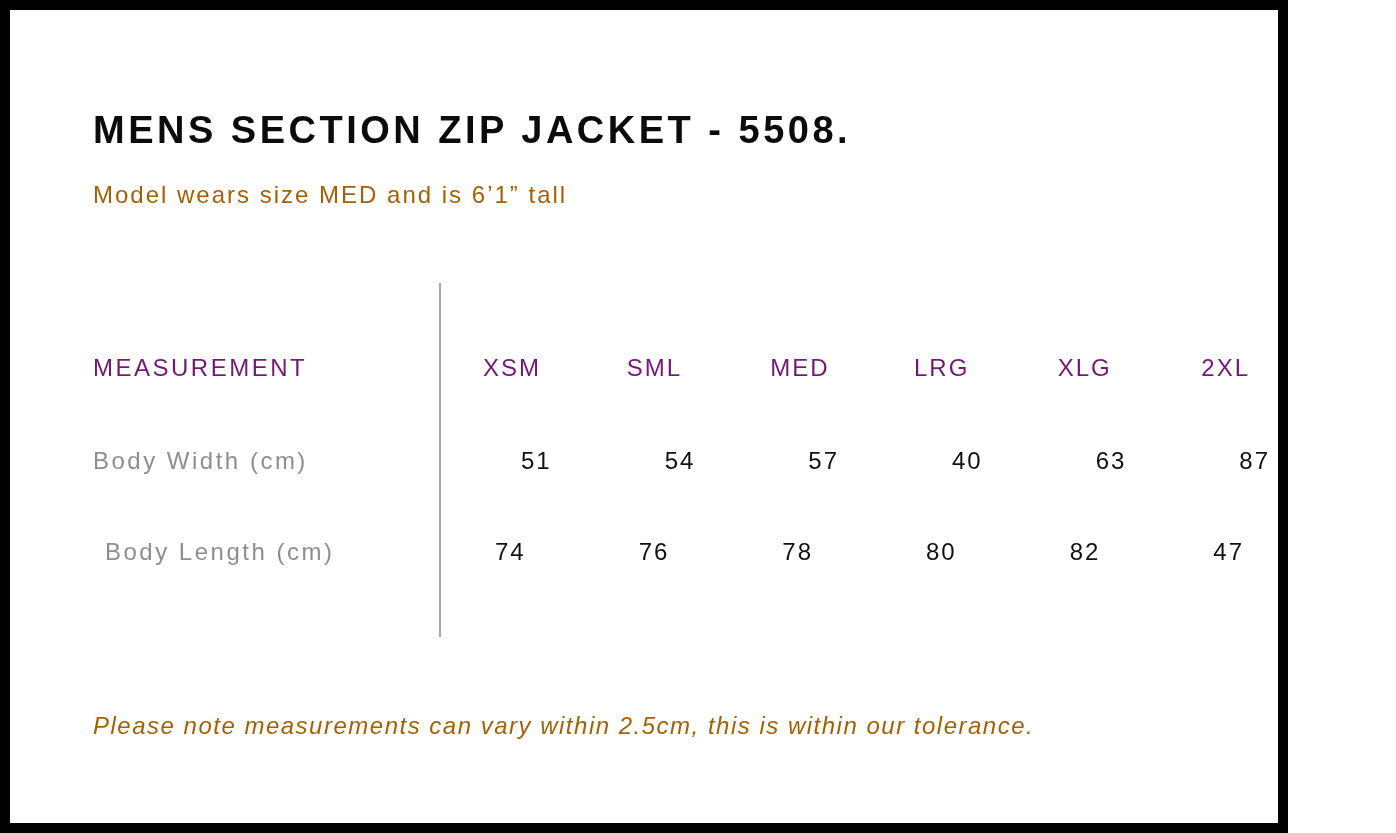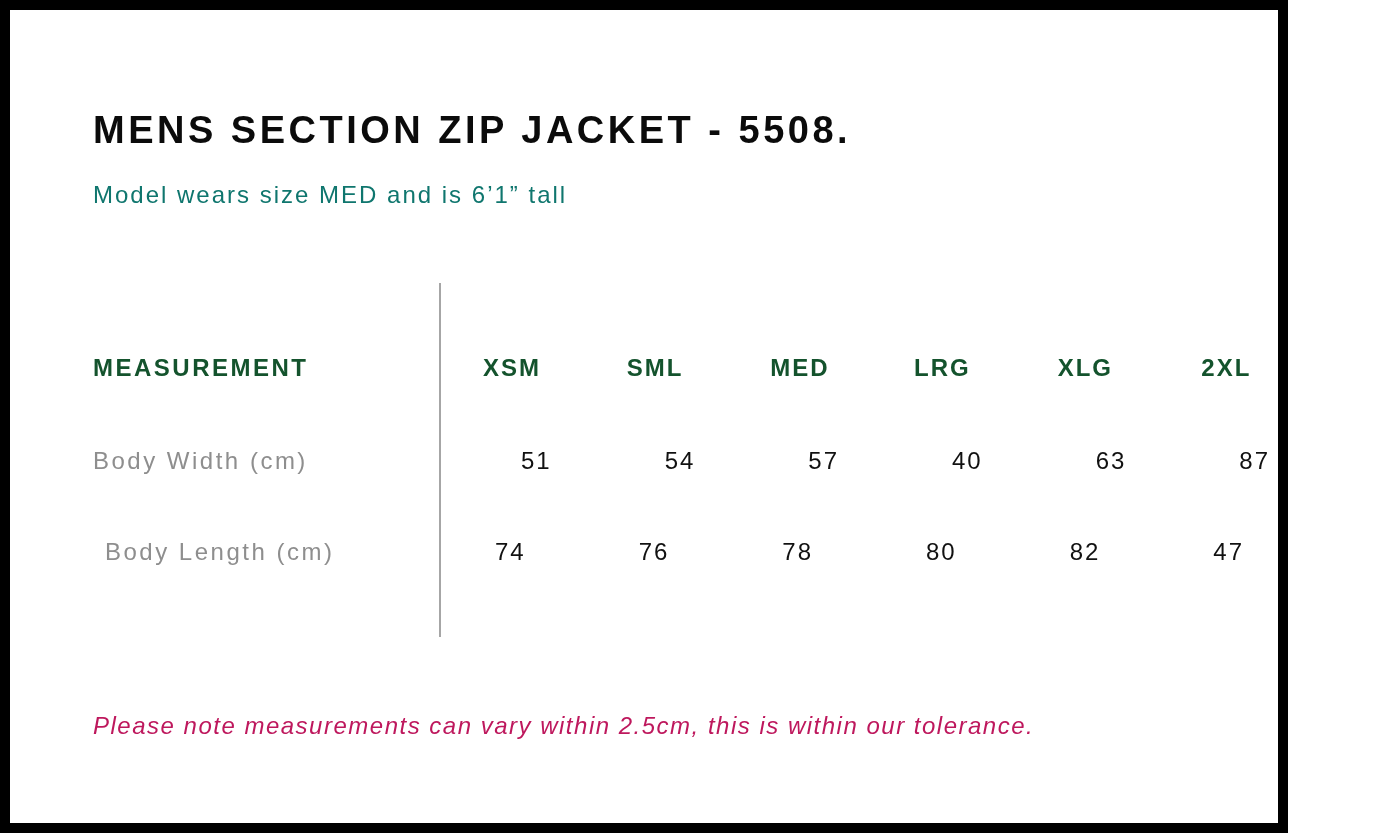--- a/index.html
+++ b/index.html
@@ -33,21 +33,21 @@
     line-height: 46px;
     white-space: nowrap;
   }
   .subtitle {
     position: absolute;
     left: 83px;
     top: 170px;
     margin: 0;
     font-size: 24px;
     line-height: 30px;
-    color: #0f766e;
+    color: #a16207;
     letter-spacing: 2px;
     white-space: nowrap;
   }
   .vdivider {
     position: absolute;
     left: 429px;
     top: 273px;
     width: 2px;
     height: 354px;
     background: #a6a6a6;
@@ -71,36 +71,36 @@
     letter-spacing: 2.5px;
   }
   .trow .value-cell {
     flex: 1 1 0;
     font-size: 24px;
     letter-spacing: 2px;
   }
   .header-row { top: 342px; }
   .header-row .label-cell,
   .header-row .value-cell {
-    font-weight: bold;
-    color: #14532d;
+    font-weight: normal;
+    color: #701a75;
   }
   .data-row-1 { top: 435px; gap: 38px; }
   .data-row-2 { top: 526px; margin-left: 12px; }
   .data-row .label-cell { color: #8e8e8e; }
   .data-row .value-cell { color: #111111; }
   .footnote {
     position: absolute;
     left: 83px;
     top: 701px;
     margin: 0;
     font-size: 24px;
     line-height: 30px;
     font-style: italic;
-    color: #be185d;
+    color: #a16207;
     letter-spacing: 1.5px;
     white-space: nowrap;
   }
 </style>
 </head>
 <body>
 
 <div class="frame">
   <div class="content">
 

